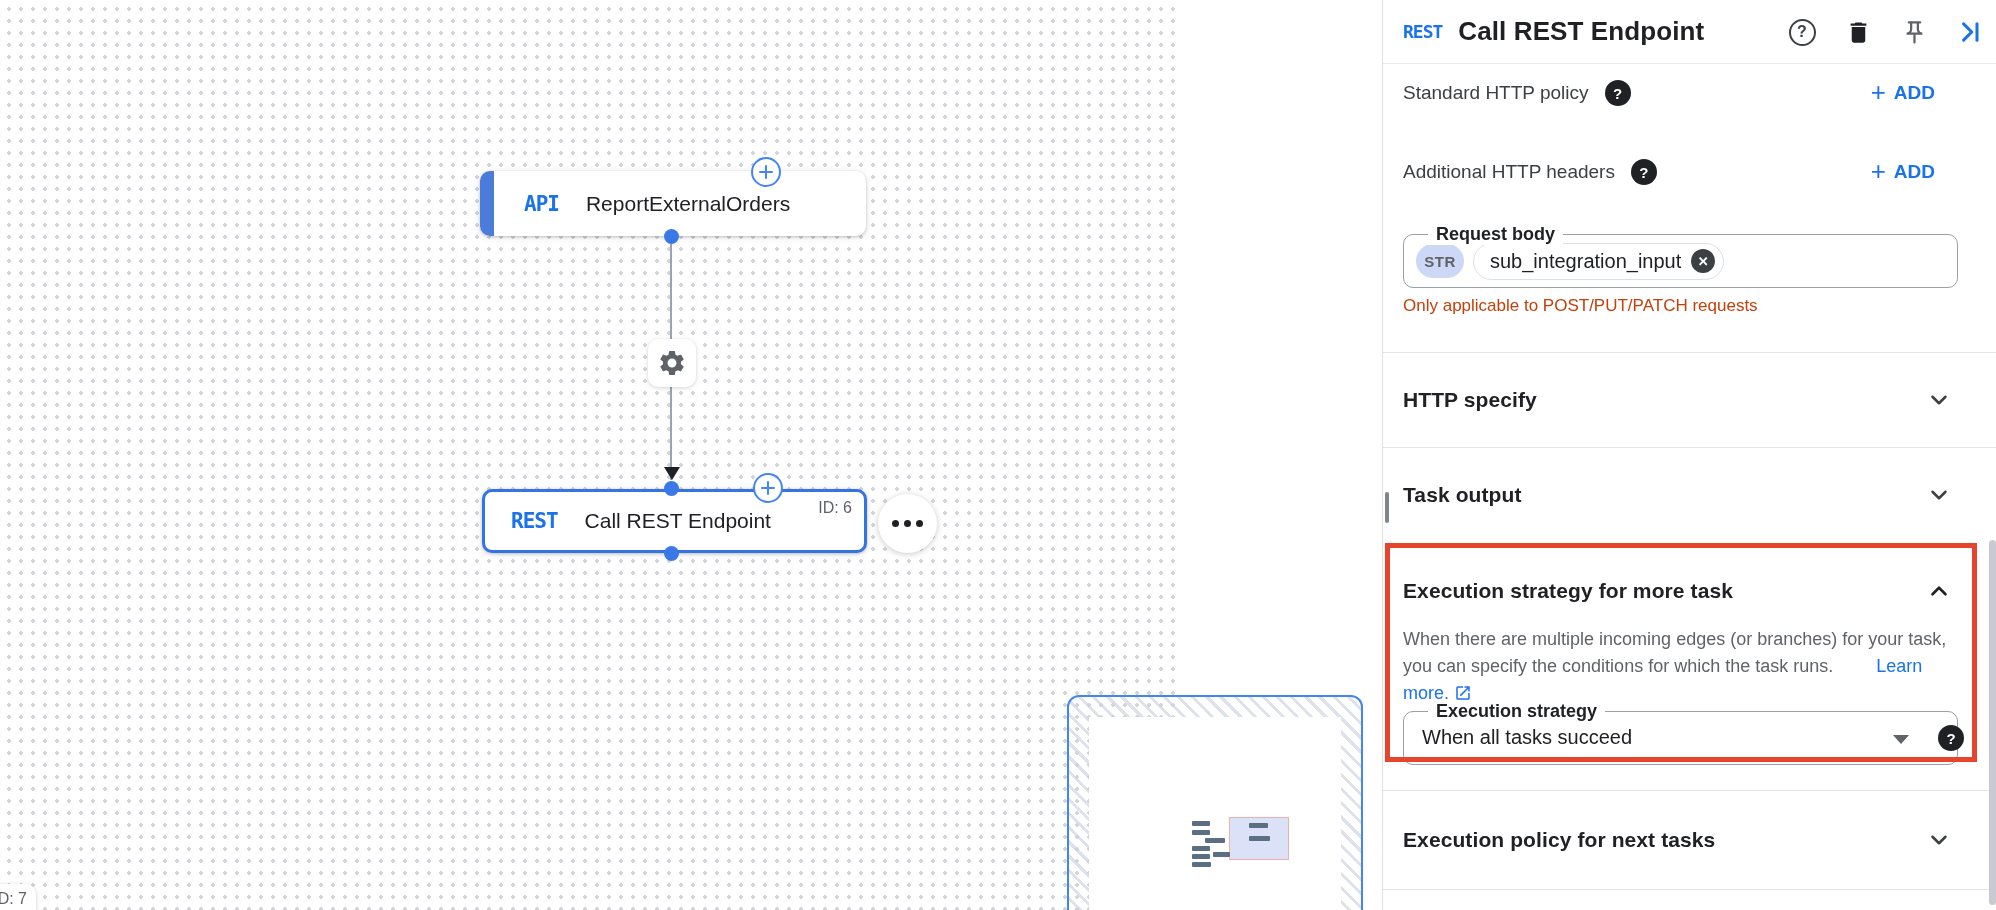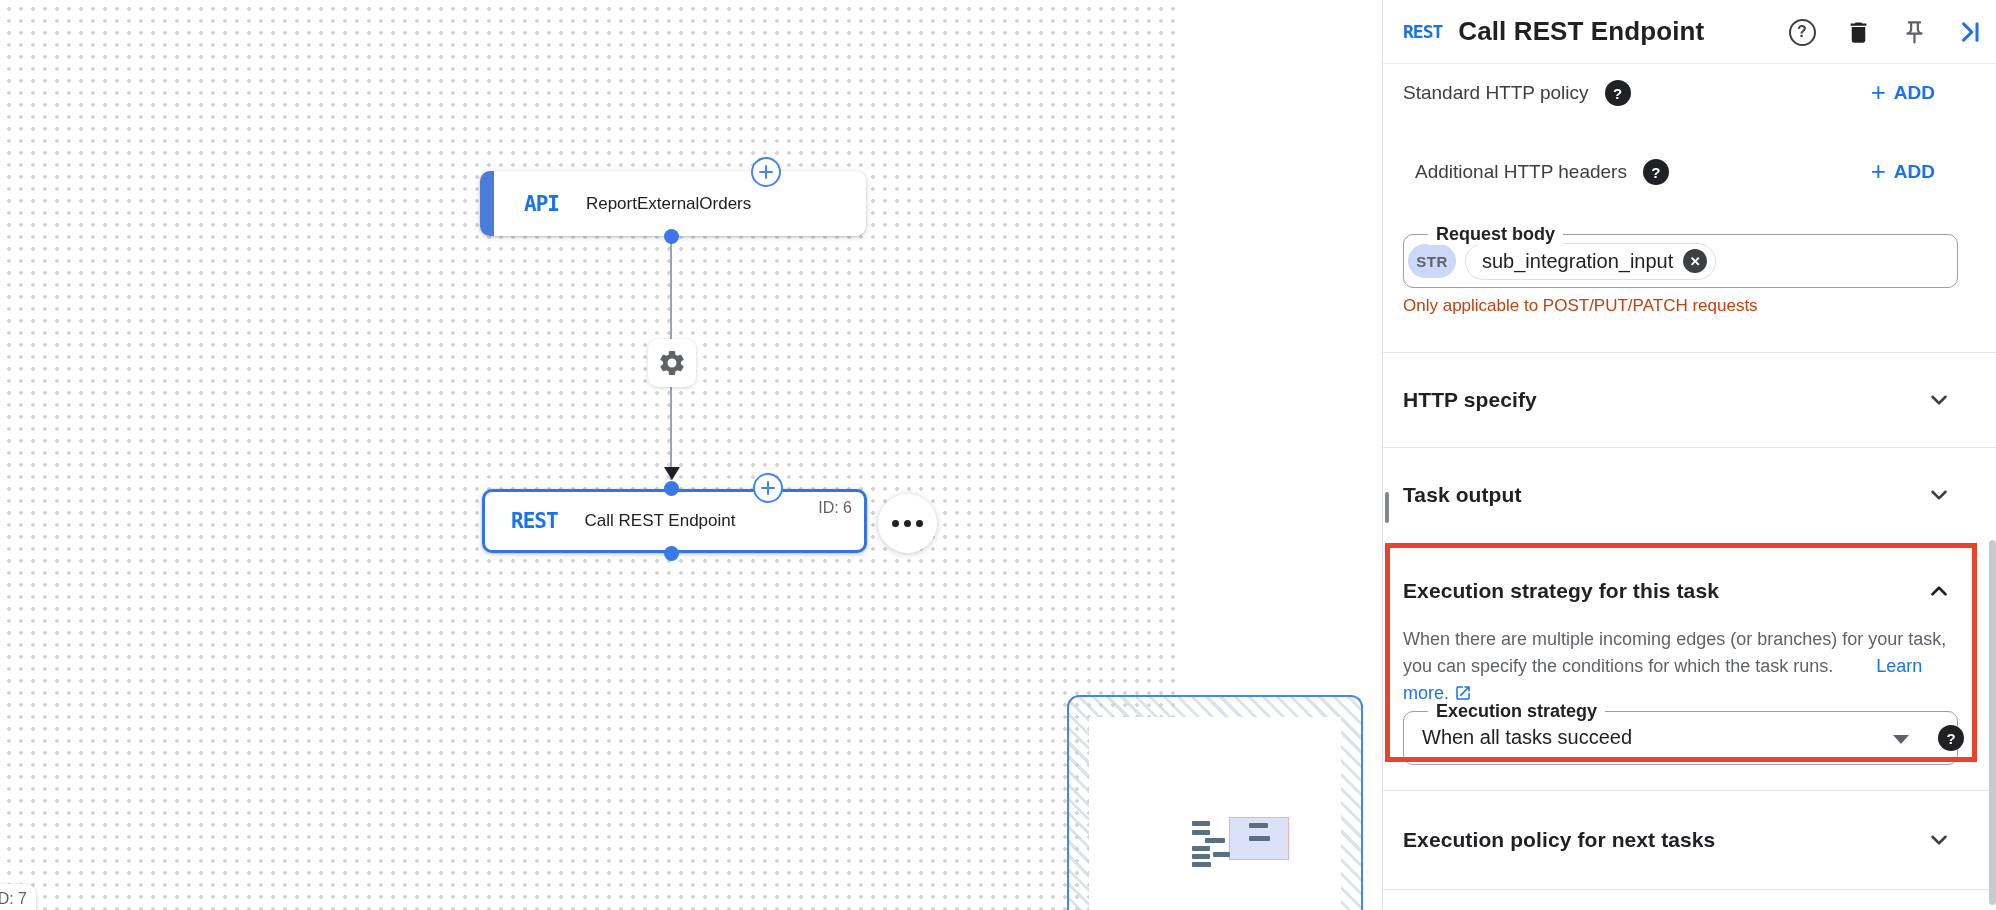--- a/index.html
+++ b/index.html
@@ -17,21 +17,21 @@
   .edge-line { position:absolute; left:670px; top:240px; width:2px; height:240px; background:#99a3b3; }
   .arrowhead { position:absolute; left:664px; top:467px; width:0; height:0;
     border-left:8px solid transparent; border-right:8px solid transparent; border-top:13px solid #202124; }
   .gear-badge { position:absolute; left:648px; top:339px; width:48px; height:48px; border-radius:10px;
     background:#fff; box-shadow:0 1px 4px rgba(0,0,0,.18); display:flex; align-items:center; justify-content:center; z-index:2; cursor:pointer; }
   .node { position:absolute; background:#fff; border-radius:10px; box-shadow:0 1px 3px rgba(60,64,67,.28), 0 1px 8px rgba(60,64,67,.12); display:flex; align-items:center; z-index:1; cursor:pointer; }
   .node1 { left:480px; top:171px; width:386px; height:65px; padding-left:44px; }
   .node1 .accent { position:absolute; left:0; top:0; width:14px; height:100%; background:#4c7cd9; border-radius:10px 0 0 10px; }
   .node2 { left:482px; top:489px; width:385px; height:64px; border:3px solid #3473e3; padding-left:26px; }
   .type-badge { font-family:"DejaVu Sans Mono", monospace; font-weight:bold; color:#1a73e8; font-size:21px; letter-spacing:-1px; }
-  .node-title { font-size:17px; color:#202124; margin-left:27px; }
+  .node-title { font-size:21px; color:#202124; margin-left:27px; }
   .node-id { position:absolute; right:12px; top:7px; font-size:16px; color:#5f6368; }
   .port { position:absolute; width:15px; height:15px; border-radius:50%; background:#3b78e7; z-index:2; cursor:crosshair; }
   .plus-btn { position:absolute; width:30px; height:30px; border-radius:50%; background:#fff; border:2px solid #4285f4;
     display:flex; align-items:center; justify-content:center; z-index:3; cursor:pointer; }
   .dots-menu { position:absolute; left:878px; top:494px; width:59px; height:59px; border-radius:50%; background:#fff;
     box-shadow:0 1px 6px rgba(0,0,0,.22); display:flex; align-items:center; justify-content:center; gap:5px; z-index:2; cursor:pointer; }
   .dots-menu .dot { width:7px; height:7px; border-radius:50%; background:#202124; }
 
   .minimap { position:absolute; left:1067px; top:695px; width:296px; height:250px; border:2px solid #4285f4; border-radius:12px;
     background:repeating-linear-gradient(45deg, rgba(203,210,224,.65) 0 3px, transparent 3px 10px); overflow:hidden; }
@@ -49,29 +49,29 @@
   .panel-header .type-badge { font-size:18px; margin-left:20px; }
   .panel-title { font-size:26px; font-weight:600; color:#202124; margin-left:16px; letter-spacing:.1px; }
   .header-icons { position:absolute; right:8px; top:0; height:64px; display:flex; align-items:center; gap:20px; }
   .icon-btn { width:36px; height:36px; display:flex; align-items:center; justify-content:center; cursor:pointer; border-radius:50%; }
   .help-outline { width:27px; height:27px; border:2.2px solid #3c4043; border-radius:50%; display:flex; align-items:center; justify-content:center;
     font-size:16px; font-weight:bold; color:#3c4043; }
   .help-filled { width:26px; height:26px; background:#202124; border-radius:50%; display:flex; align-items:center; justify-content:center;
     font-size:15px; font-weight:bold; color:#fff; flex:0 0 auto; cursor:pointer; }
 
   .hdr-row { position:absolute; left:20px; right:0; height:42px; display:flex; align-items:center; }
-  .hdr-row.r1 { top:72px; } .hdr-row.r2 { top:151px;margin-left:12px; }
+  .hdr-row.r1 { top:72px; } .hdr-row.r2 { top:151px; }
   .hdr-label { font-size:19px; color:#3c4043; }
   .hdr-row .help-filled { margin-left:16px; }
   .add-btn { position:absolute; right:61px; display:flex; align-items:center; gap:8px; color:#1a73e8; font-weight:600; font-size:19px; cursor:pointer; }
   .add-btn .plus-glyph { font-size:26px; font-weight:400; line-height:1; margin-top:-2px; }
 
   .fieldset { position:absolute; left:20px; width:555px; height:54px; border:1.5px solid #9aa0a6; border-radius:10px; background:#fff; }
   .fieldset .flabel { position:absolute; top:-11px; left:24px; background:#fff; padding:0 8px; font-size:18px; font-weight:600; color:#202124; white-space:nowrap; }
-  .fs-body { top:234px; display:flex; align-items:center; padding-left:4px; gap:9px; }
+  .fs-body { top:234px; display:flex; align-items:center; padding-left:12px; gap:9px; }
   .str-chip { width:48px; height:34px; border-radius:17px; background:#ccd8f5; color:#5f6368; font-weight:bold; font-size:15px;
     letter-spacing:.5px; display:flex; align-items:center; justify-content:center; }
   .value-chip { height:37px; border:1.5px solid #dcdfe3; border-radius:19px; display:flex; align-items:center; padding:0 8px 0 16px; gap:10px; cursor:default; }
   .value-chip .chip-text { font-size:20px; color:#202124; }
   .chip-x { width:24px; height:24px; border-radius:50%; background:#3c4043; color:#fff; font-size:13px; font-weight:bold;
     display:flex; align-items:center; justify-content:center; cursor:pointer; }
   .helper-text { position:absolute; left:20px; top:296px; font-size:17px; color:#c2410c; }
 
   .divider { position:absolute; left:0; right:0; height:1px; background:#e3e5e8; }
 
@@ -247,21 +247,21 @@
       <span class="section-title">Task output</span>
       <span class="chev">
         <svg width="26" height="26" viewBox="0 0 24 24" fill="none" stroke="#3c4043" stroke-width="2.3" stroke-linecap="round" stroke-linejoin="round">
             <path d="M6 9l6 6 6-6"></path>
           </svg>
       </span>
     </div>
     <div class="tick"></div>
 
     <div class="section-row" style="top:556px; height:70px;">
-      <span class="section-title">Execution strategy for this task</span>
+      <span class="section-title">Execution strategy for more task</span>
       <span class="chev">
         <svg width="26" height="26" viewBox="0 0 24 24" fill="none" stroke="#202124" stroke-width="2.4" stroke-linecap="round" stroke-linejoin="round">
             <path d="M6 15l6-6 6 6"></path>
           </svg>
       </span>
     </div>
 
     <div class="exec-desc">
       <div class="line1">When there are multiple incoming edges (or branches) for your task,</div>
       <div>

